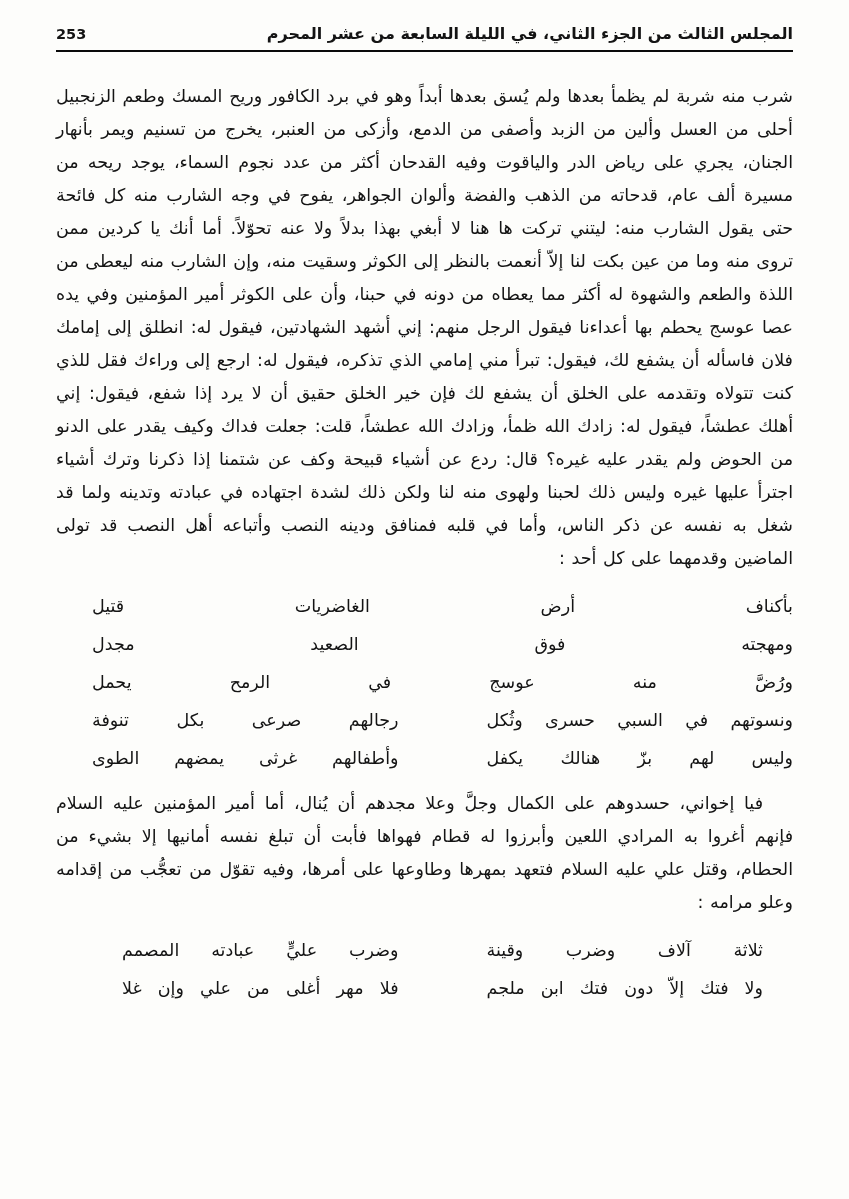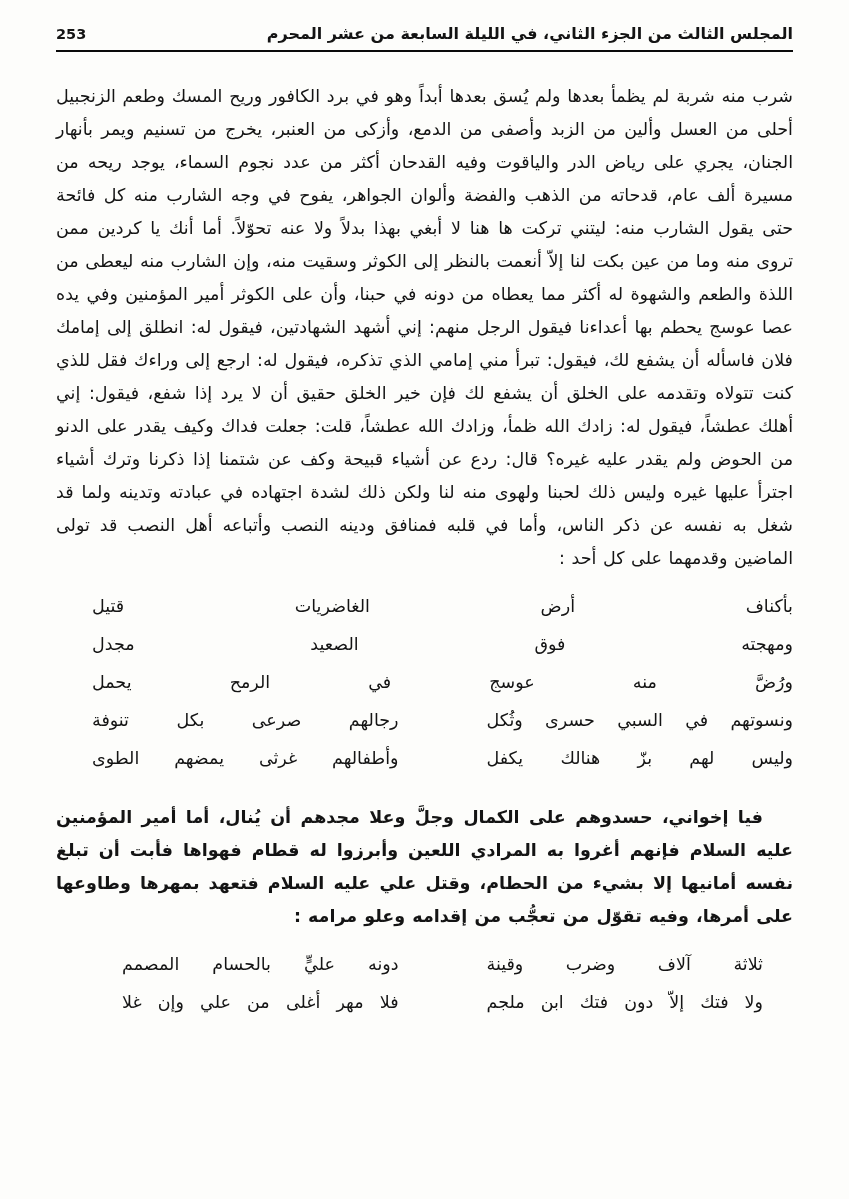--- a/index.html
+++ b/index.html
@@ -41,23 +41,22 @@
   }
   
   .prose {
     margin-top: 28px;
     font-size: 17.5px;
     line-height: 33px;
     text-align: justify;
     word-spacing: 1px;
   }
   .prose.indented {
-    margin-top: 24px;
+    margin-top: 10px;
     text-indent: 30px;
-    font-weight: bold;
   }
   
   .poem {
     margin: 12px 0 10px 0;
   }
   .poem.inset {
     padding: 0 30px;
   }
   .verse-row {
     display: flex;
@@ -107,21 +106,21 @@
       <div class="hemistich">وليس لهم بزّ هنالك يكفل</div>
       <div class="hemistich">وأطفالهم غرثى يمضهم الطوى</div>
     </div>
   </div>
 
   <div class="prose indented">فيا إخواني، حسدوهم على الكمال وجلَّ وعلا مجدهم أن يُنال، أما أمير المؤمنين عليه السلام فإنهم أغروا به المرادي اللعين وأبرزوا له قطام فهواها فأبت أن تبلغ نفسه أمانيها إلا بشيء من الحطام، وقتل علي عليه السلام فتعهد بمهرها وطاوعها على أمرها، وفيه تقوّل من تعجُّب من إقدامه وعلو مرامه :</div>
 
   <div class="poem inset">
     <div class="verse-row">
       <div class="hemistich">ثلاثة آلاف وضرب وقينة</div>
-      <div class="hemistich">دونه عليٍّ بالحسام المصمم</div>
+      <div class="hemistich">وضرب عليٍّ عبادته المصمم</div>
     </div>
     <div class="verse-row">
       <div class="hemistich">ولا فتك إلاّ دون فتك ابن ملجم</div>
       <div class="hemistich">فلا مهر أغلى من علي وإن غلا</div>
     </div>
   </div>
 
 </div>
 
 </body></html>

